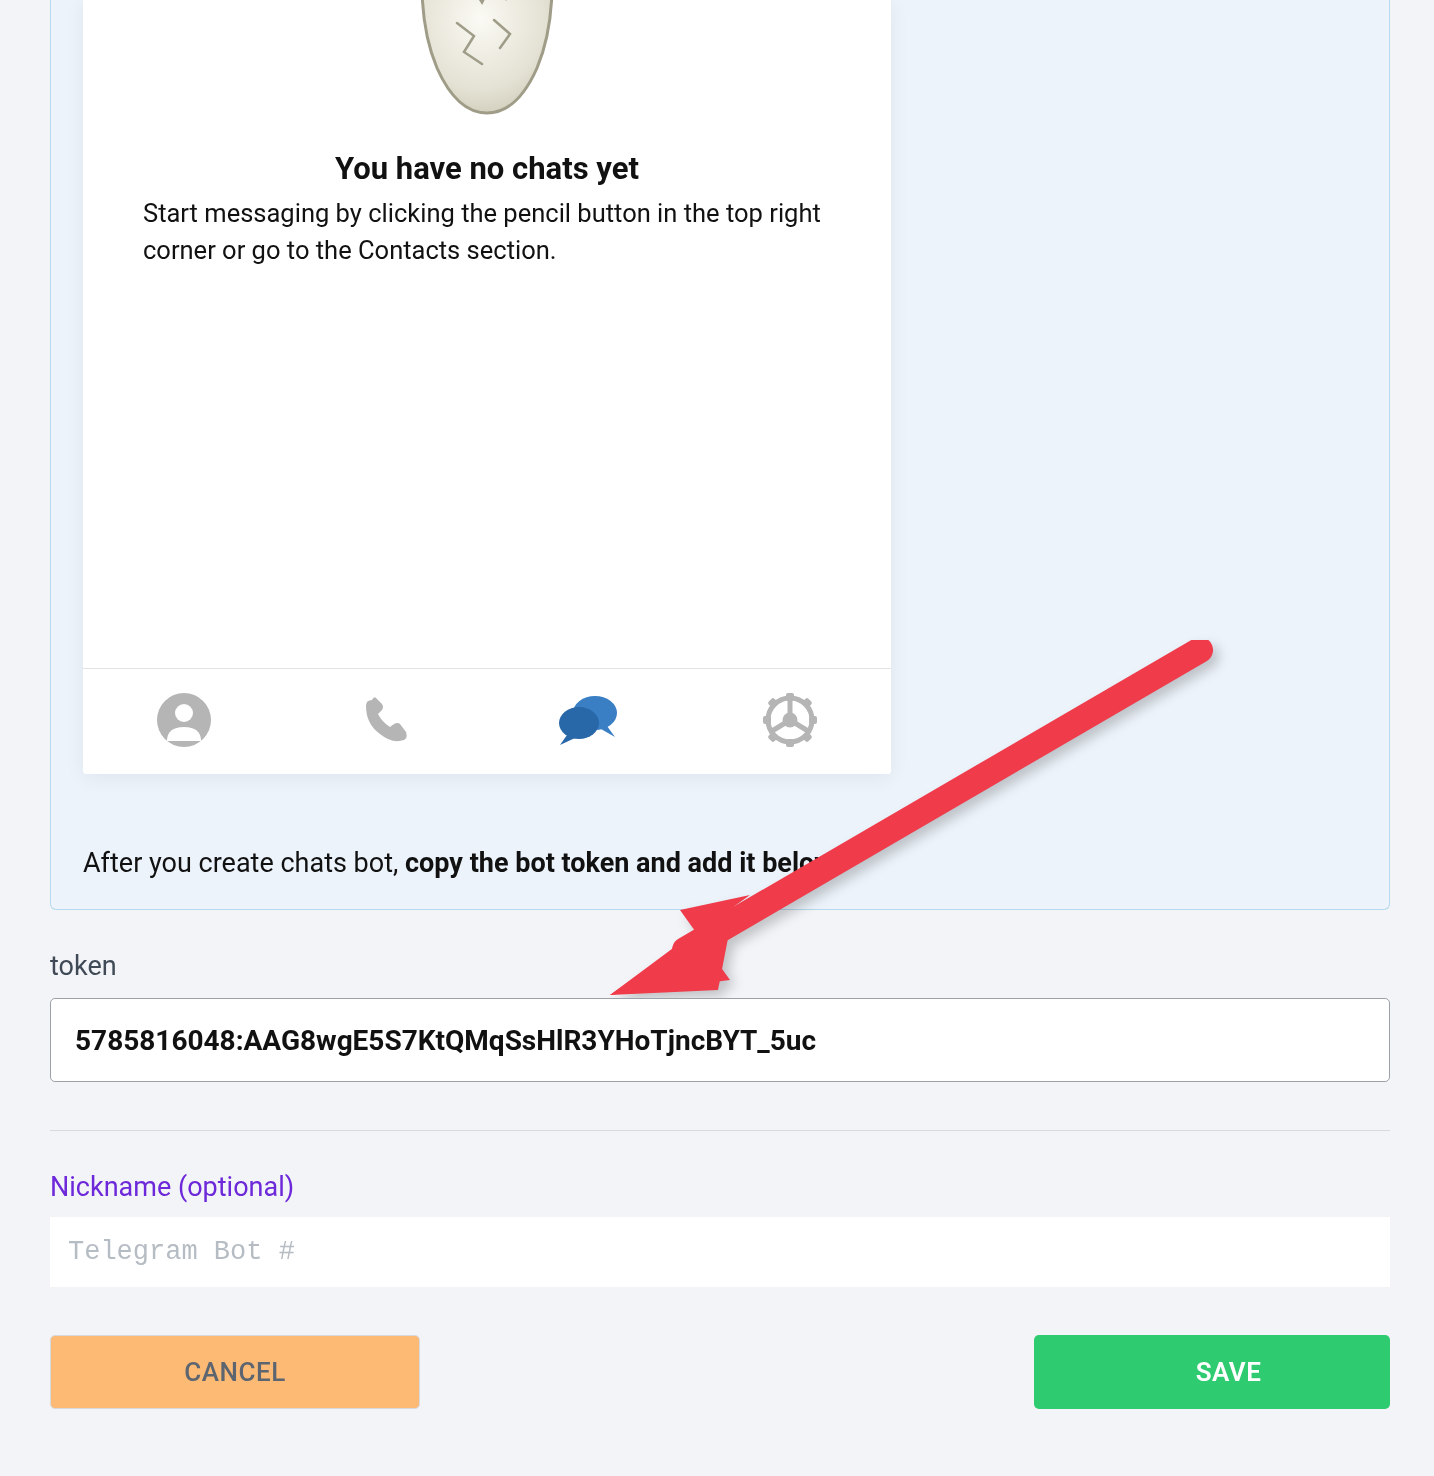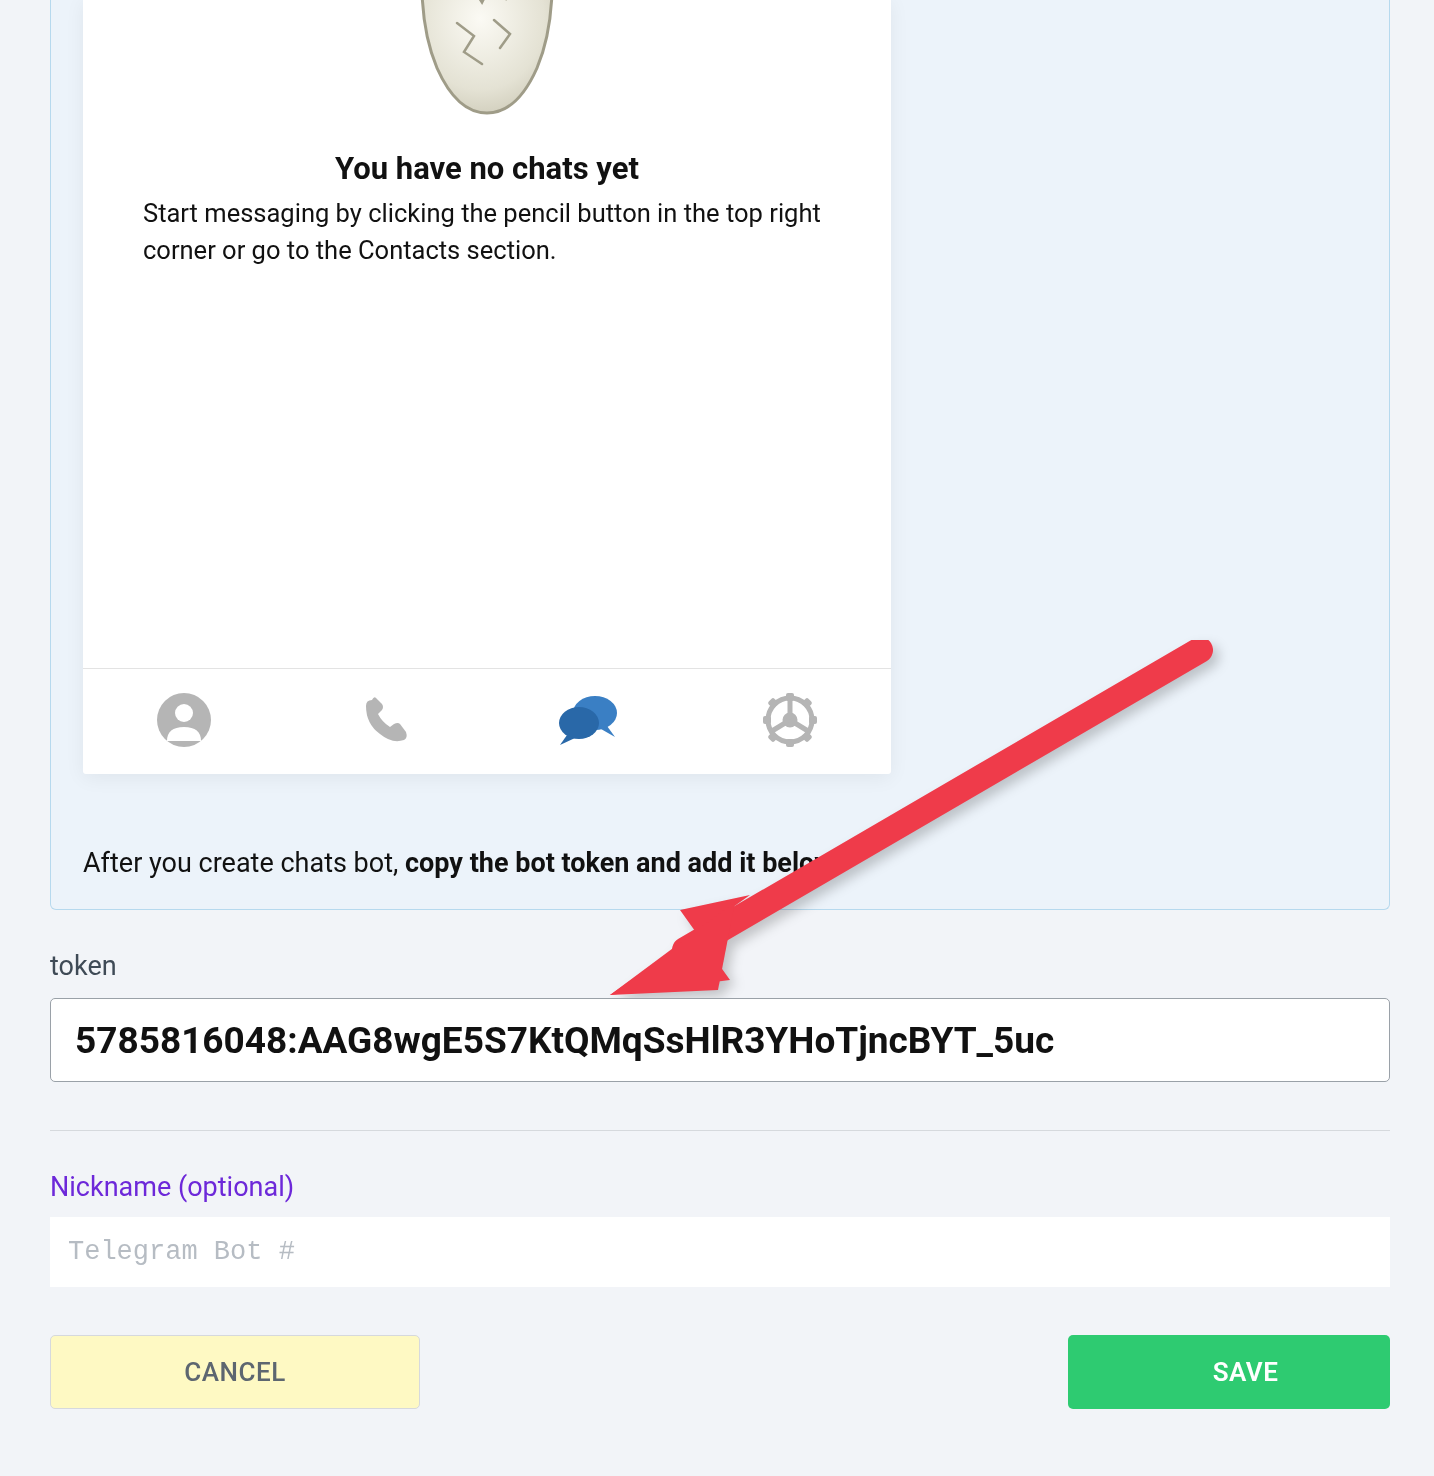--- a/index.html
+++ b/index.html
@@ -102,21 +102,21 @@
     color: #3f4a56;
     margin-bottom: 16px;
     font-weight: 400;
   }
   .token-input {
     width: 100%;
     height: 84px;
     border: 1px solid #9aa1a8;
     border-radius: 5px;
     background: #fff;
-    font-size: 37px;
+    font-size: 28px;
     font-weight: 700;
     padding: 0 24px;
     color: #111;
     font-family: inherit;
     outline: none;
   }
   .hr {
     border: none;
     border-top: 1px solid #d6d9dd;
     margin: 48px 0 40px 0;
@@ -151,26 +151,26 @@
     font-weight: 500;
     cursor: pointer;
     border: none;
     font-family: inherit;
     display: flex;
     align-items: center;
     justify-content: center;
   }
   .btn-cancel {
     width: 370px;
-    background: #fef9c3;
+    background: #fdba74;
     border: 1px solid #d6d9dd;
     color: #5d6670;
   }
   .btn-save {
-    width: 322px;
+    width: 356px;
     background: #2ecb71;
     color: #fff;
     font-weight: 600;
     padding-left: 33px;
   }
 </style>
 </head>
 <body>
 
 <div class="info-panel">

